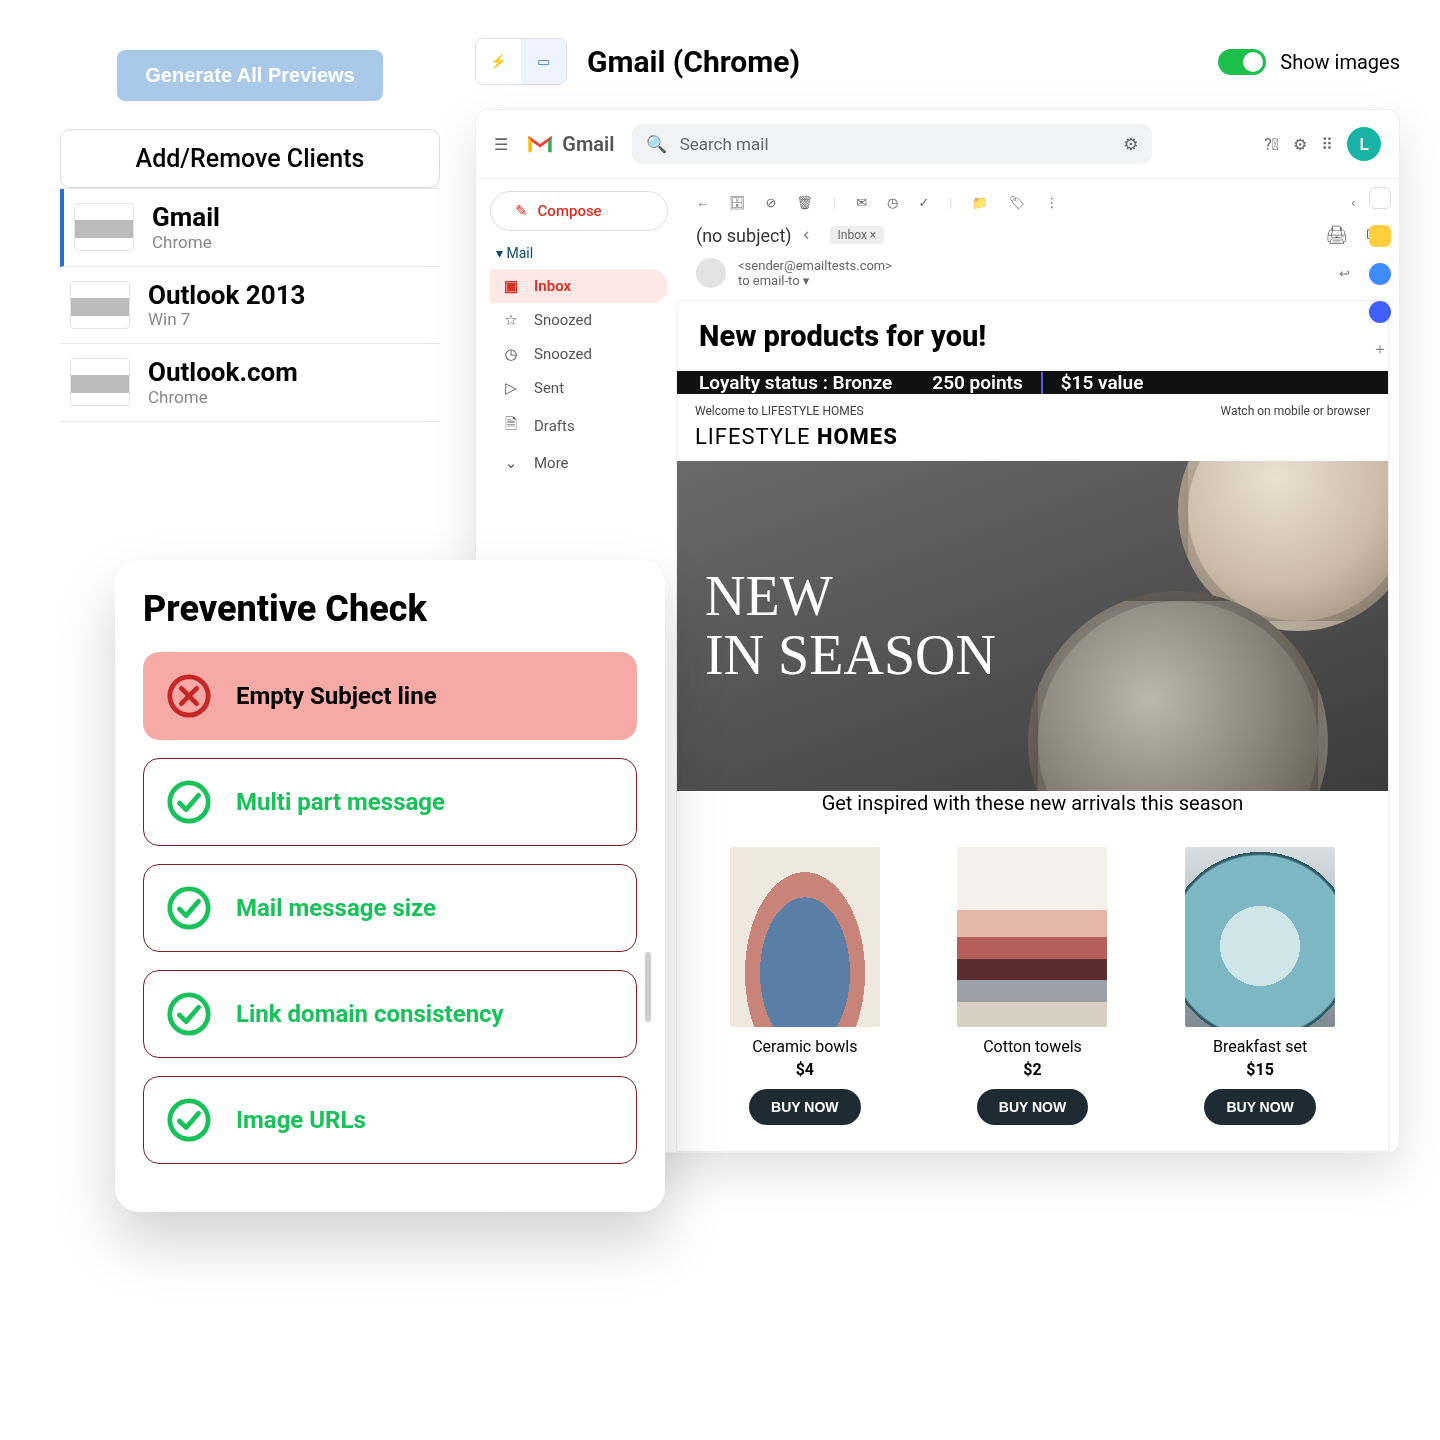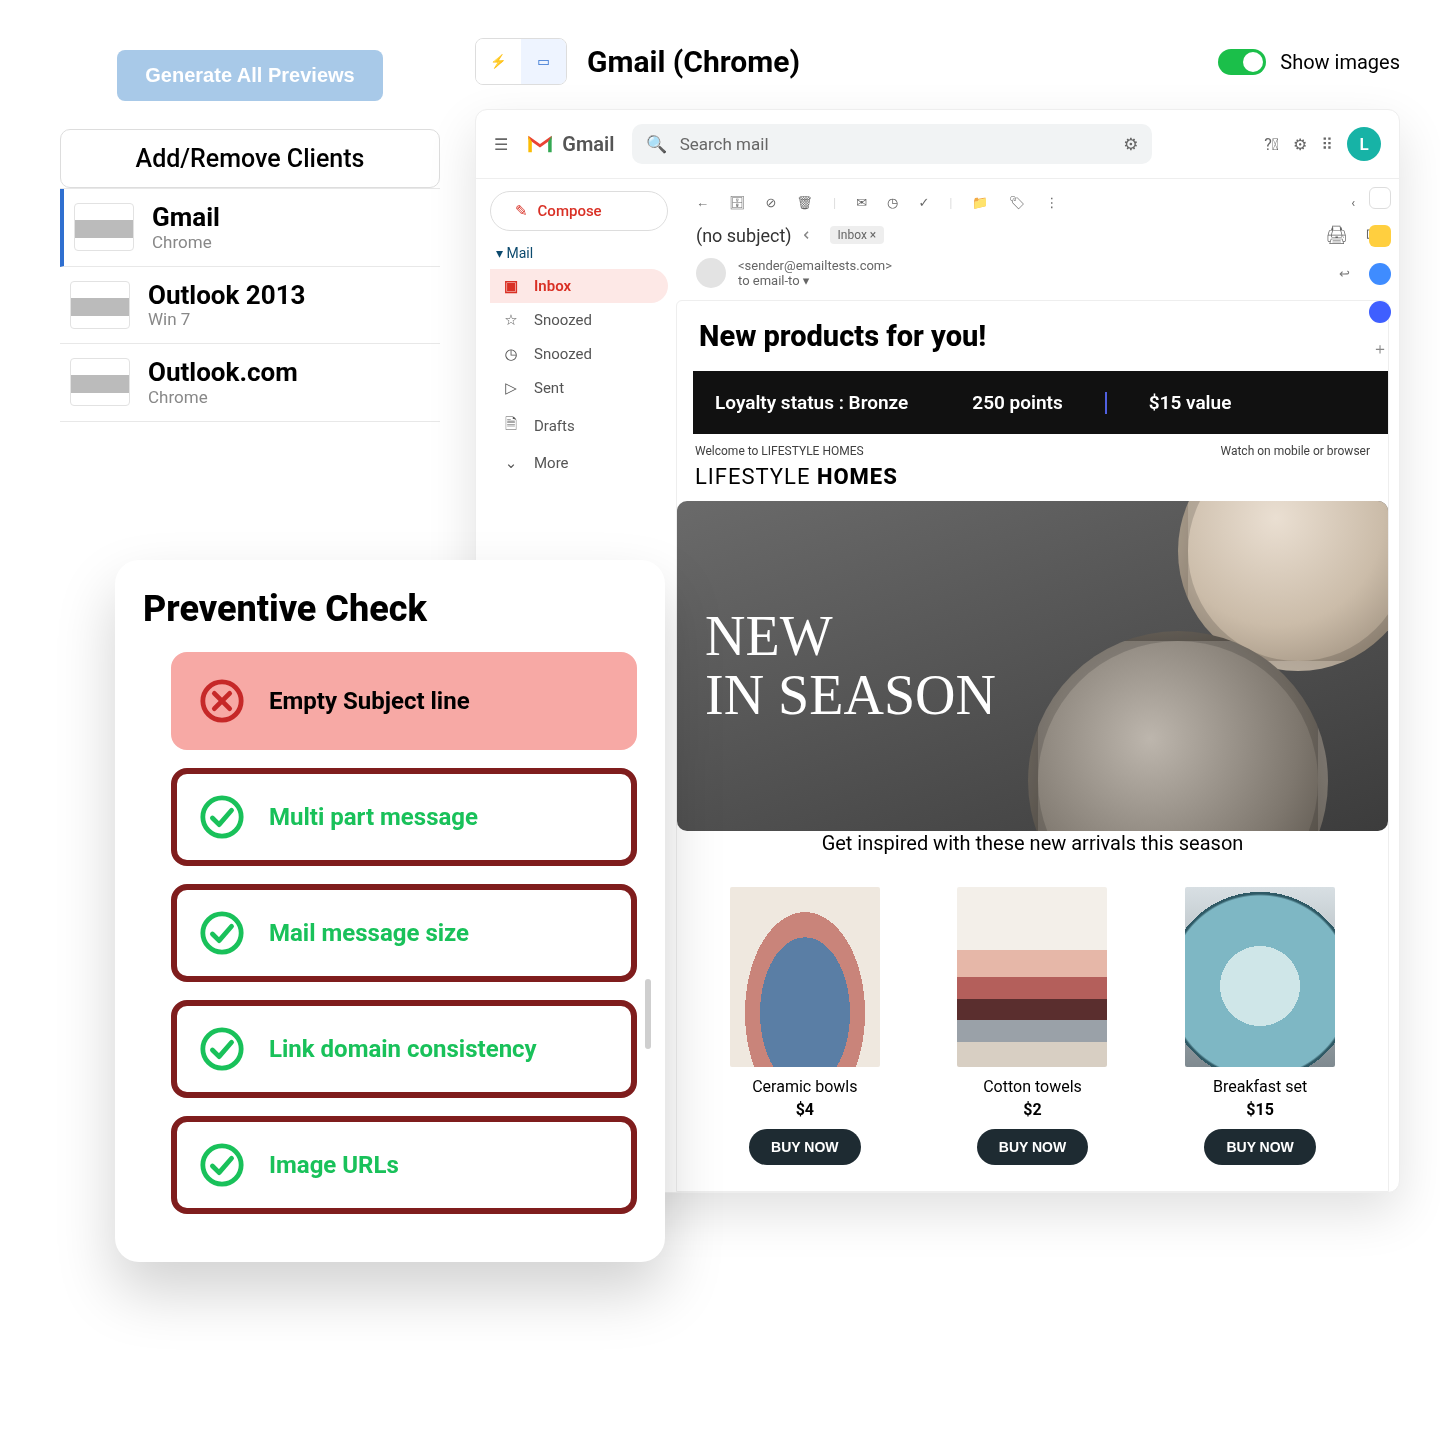--- a/index.html
+++ b/index.html
@@ -48,26 +48,26 @@
 .gm-tag-d { display:inline-flex; align-items:center; justify-content:center; width:18px; height:18px; transform:rotate(90deg); color:#888; }
 .gm-chip { background: #eee; border-radius: 4px; font-size: 12px; padding: 2px 8px; color: #666; }
 .gm-from { display:flex; align-items:center; gap:12px; padding: 6px 20px 12px; font-size: 13px; color:#666; }
 .gm-from-avatar { width:30px; height:30px; border-radius:50%; background:#e3e3e3; }
 .gm-right-rail { position:absolute; right:8px; top:8px; display:flex; flex-direction:column; gap:16px; }
 .rail-dot { width:22px; height:22px; border-radius:6px; }
 
 
 .email { margin: 0 10px 0 0; border: 1px solid #eee; border-radius: 6px 6px 0 0; overflow: hidden; }
 .email h2 { font-size: 29px; font-weight: 800; padding: 18px 22px; }
-.loyalty { background: #111; color: #fff; display: flex; align-items: center; font-size: 19px; font-weight: 600; padding: 20px 22px; gap: 64px; margin-left: 16px; }
+.loyalty { background: #111; color: #fff; display: flex; align-items: center; font-size: 19px; font-weight: 600; padding: 0 22px; gap: 40px; }
 .loyalty .sep { width:2px; height:22px; background:#5060e0; margin:0 -22px; }
 .email-meta { display: flex; justify-content: space-between; font-size: 12px; color: #404040; padding: 10px 18px 0; }
 .brand { font-size: 22px; letter-spacing: 1px; padding: 6px 18px 12px; }
 .brand b { font-weight: 800; }
-.hero { height: 330px; background: linear-gradient(160deg,#6a6a6a,#3c3c3c); position: relative; color: #fff; font-family: Georgia, 'Times New Roman', serif; display:flex; align-items:center; padding-left:28px; overflow:hidden;border-radius:10px; }
+.hero { height: 330px; background: linear-gradient(160deg,#6a6a6a,#3c3c3c); position: relative; color: #fff; font-family: Georgia, 'Times New Roman', serif; display:flex; align-items:center; padding-left:28px; overflow:hidden; }
 .hero .h1 { font-size: 56px; line-height: 1.05; font-weight: 400; }
 .hero .bowl { position:absolute; border-radius:50%; background: radial-gradient(circle at 40% 35%, #eadfd2, #cbbca9 55%, #8f8170 100%); border: 10px solid rgba(0,0,0,.15); }
 .hero .b1 { width:240px; height:240px; right:-30px; top:-70px; }
 .hero .b2 { width:300px; height:300px; right:60px; bottom:-100px; background: radial-gradient(circle at 40% 35%, #bdb6ad, #7e776e 60%, #4a443c); }
 .greet { text-align: center; font-size: 24px; padding: 24px 10px 6px; }
 .name-chip { background:#1976ff; color:#fff; border-radius:10px; padding:2px 14px; font-weight:700; }
 .sub { text-align:center; font-size:20px; padding-bottom:22px; }
 .prods { display:flex; justify-content:space-around; padding: 10px 14px 26px; }
 .prod { width: 160px; text-align:center; }
 .pimg { width: 150px; height: 180px; margin: 0 auto 10px; border-radius:2px; }
@@ -77,21 +77,21 @@
 .p3 { background: radial-gradient(circle at 50% 55%, #cfe6e8 0 40px, #7eb7c4 40px 90px, #2f5a66 92px 94px, transparent 94px), linear-gradient(180deg,#d8dfe3,#7f8a90); }
 .pname { font-size: 16px; margin-bottom: 4px; }
 .pprice { font-size: 16px; font-weight: 700; margin-bottom: 10px; }
 .buy { background:#1e2b32; color:#fff; border:none; border-radius: 20px; padding:10px 22px; font-size:14px; font-weight:700; }
 
 
 .pc-card { position: absolute; left: 115px; top: 560px; width: 550px; background:#fff; border-radius: 24px; box-shadow: 0 30px 60px rgba(0,0,0,.18); padding: 28px 28px 30px; }
 .pc-title { font-size: 36px; font-weight: 800; margin-bottom: 22px; }
 .pc-scroll { position:absolute; right:14px; top:110px; bottom:30px; width:6px; }
 .pc-scroll::after { content:""; position:absolute; left:0; top:55%; width:6px; height:70px; background:#cfcfcf; border-radius:3px; }
-.pc-item { display:flex; align-items:center; gap:24px; border:6px solid #7f1d1d; border-radius:16px; padding:20px 22px; margin-bottom:18px; font-size:24px; font-weight:700;margin-left:28px; }
+.pc-item { display:flex; align-items:center; gap:24px; border:1px solid #7f1d1d; border-radius:16px; padding:20px 22px; margin-bottom:18px; font-size:24px; font-weight:700; }
 .pc-item.err { background:#f7a9a5; border-color:#f7a9a5; color:#000; }
 .pc-item.ok { color:#19c15a; }
 .ic { width:46px; height:46px; flex-shrink:0; }
 .menu-ic { width:18px; display:inline-flex; justify-content:center; }
 .subj-right { margin-left:auto; display:flex; gap:18px; color:#666; }
 </style>
 </head>
 <body>
 
 <div class="left-col">

